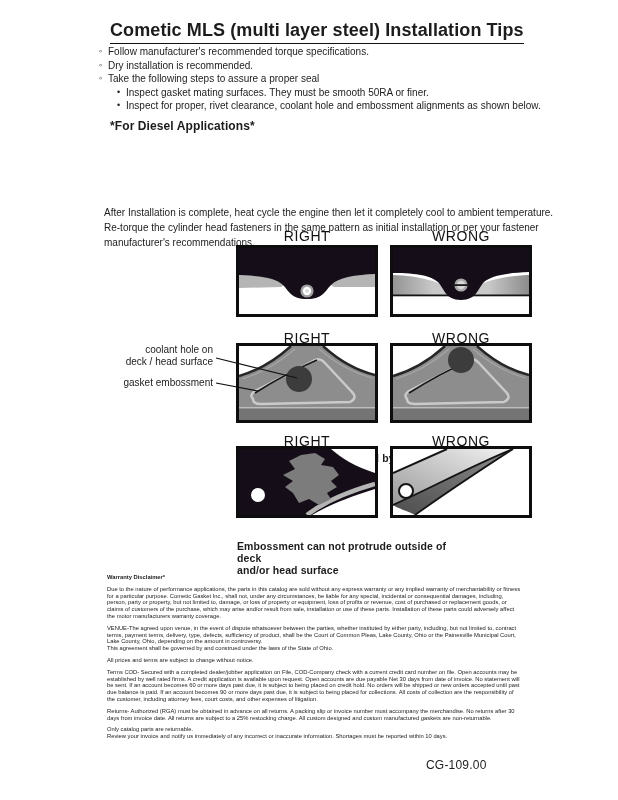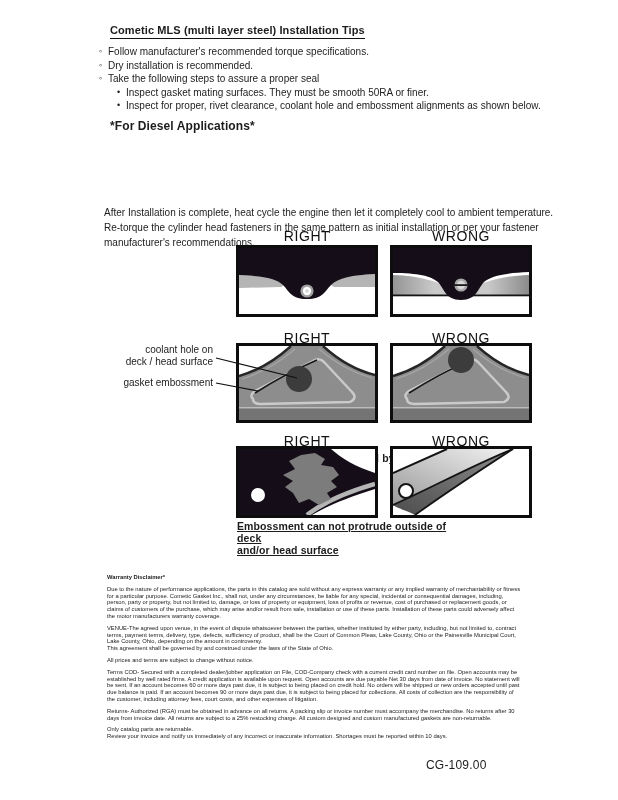--- a/index.html
+++ b/index.html
@@ -1,19 +1,19 @@
 <!DOCTYPE html>
 <html><head>
 <meta charset="utf-8">
 <style>
   html,body{margin:0;padding:0;background:#ffffff;}
   .page{position:relative;width:618px;height:800px;background:#ffffff;overflow:hidden;
         font-family:"Liberation Sans", sans-serif;color:#1c1c1c;}
   .abs{position:absolute;}
-  .title{font-size:11px;font-weight:bold;display:inline-block;
+  .title{font-size:18px;font-weight:bold;display:inline-block;
          border-bottom:1.6px solid #111;padding-bottom:2px;letter-spacing:0.1px;}
   .bullets{font-size:10px;line-height:13.6px;}
   .brow{white-space:nowrap;}
   .bchar{display:inline-block;width:9px;font-size:9px;vertical-align:top;line-height:13.6px;}
   .subrow{padding-left:18px;}
   .h2{font-size:12px;font-weight:bold;letter-spacing:0.1px;}
   .para{font-size:10px;line-height:15px;width:452px;}
   .dlabel{font-size:14px;letter-spacing:0.6px;text-align:center;width:142px;color:#111;}
   .panel{position:absolute;border:3px solid #0d0d0d;background:#fff;line-height:0;}
   .caption{font-size:10.5px;font-weight:bold;line-height:12px;letter-spacing:0.1px;}
@@ -159,21 +159,21 @@
       <rect x="0" y="0" width="136" height="66" fill="#ffffff"></rect>
       <path d="M0,24 L54,0 L120,0 C80,16 36,40 0,56 Z" fill="url(#g3)"></path>
       <path d="M0,24 L54,0" fill="none" stroke="#141414" stroke-width="2"></path>
       <path d="M0,56 C36,40 80,16 120,0 C86,22 50,46 22,66 C15,62 6,60 0,56 Z" fill="url(#g4)"></path>
       <path d="M0,56 C36,40 80,16 120,0" fill="none" stroke="#141414" stroke-width="1.8"></path>
       <path d="M120,0 C86,22 50,46 22,66" fill="none" stroke="#141414" stroke-width="1.8"></path>
       <circle cx="13" cy="42" r="7" fill="#ffffff" stroke="#141414" stroke-width="2"></circle>
     </svg>
   </div>
 
-  <div class="abs caption" style="left:237px;top:520px;width:230px;text-decoration:underline;">
+  <div class="abs caption" style="left:237px;top:540px;width:230px;">
     <div>Embossment can not protrude outside of deck</div>
     <div>and/or head surface</div>
   </div>
 
   <div class="abs disc" style="left:107px;top:574px;">
     <p class="dhead">Warranty Disclaimer*</p>
     <p>Due to the nature of performance applications, the parts in this catalog are sold without any express warranty or any implied warranty of merchantability or fitness for a particular purpose.  Cometic Gasket Inc., shall not, under any circumstances, be liable for any special, incidental or consequential damages, including, person, party or property, but not limited to, damage, or loss of property or equipment, loss of profits or revenue, cost of purchased or replacement goods, or claims of customers of the purchase, which may arise and/or result from sale, installation or use of these parts.  Installation of these parts could adversely affect the motor manufacturers warranty coverage.</p>
     <p style="margin-bottom:0;">VENUE-The agreed upon venue, in the event of dispute whatsoever between the parties, whether instituted by either party, including, but not limited to, contract terms, payment terms, delivery, type, defects, sufficiency of product, shall be the Court of Common Pleas, Lake County, Ohio or the Painesville Municipal Court, Lake County, Ohio, depending on the amount in controversy.</p>
     <p>This agreement shall be governed by and construed under the laws of the State of Ohio.</p>
     <p>All prices and terms are subject to change without notice.</p>

